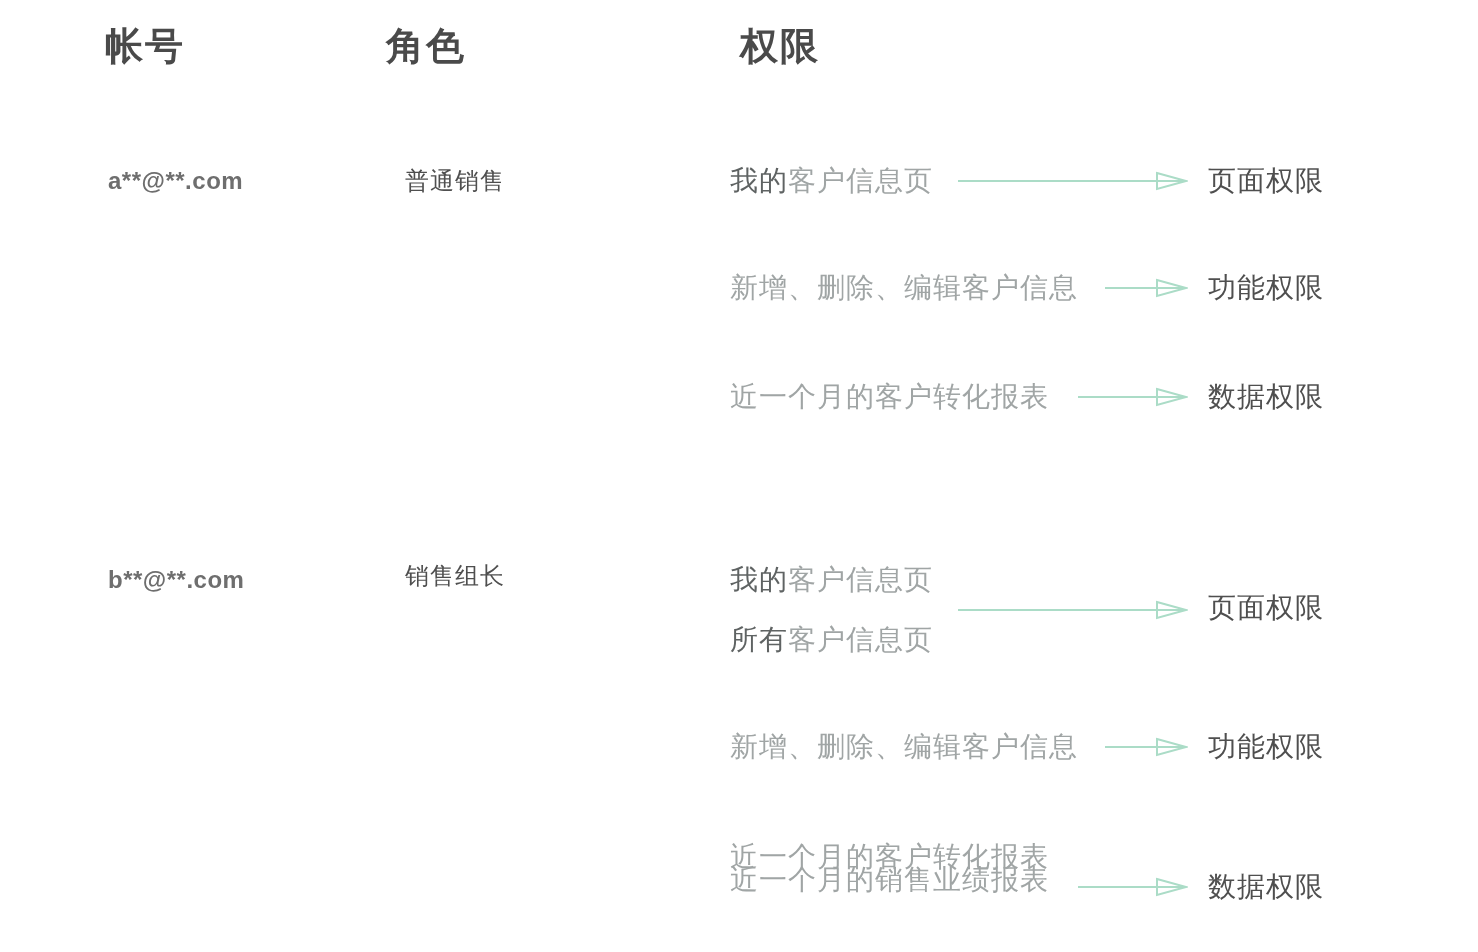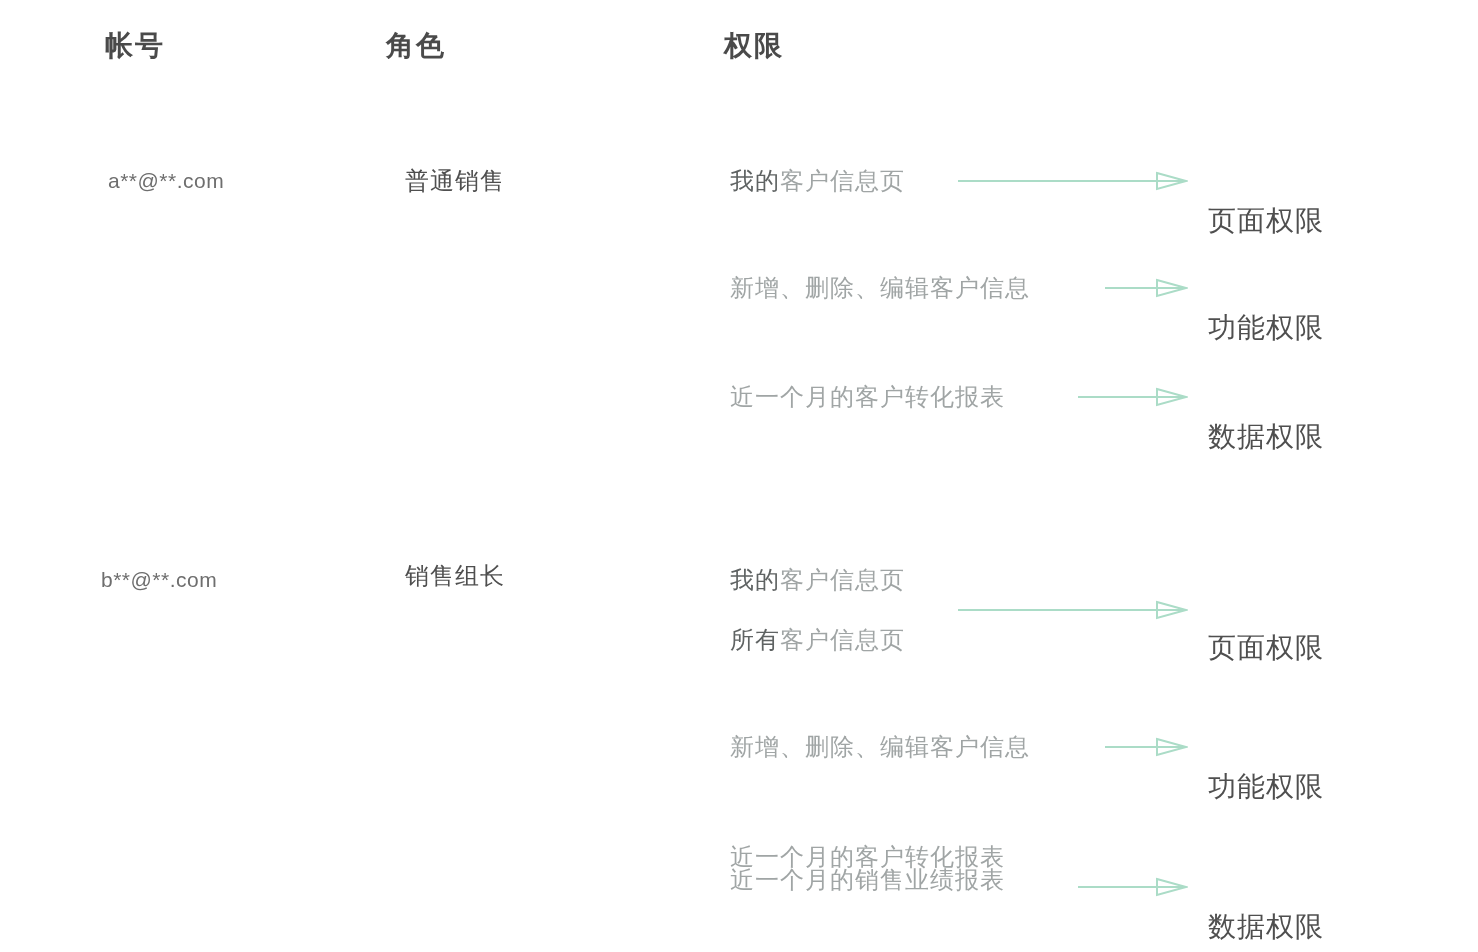--- a/index.html
+++ b/index.html
@@ -11,65 +11,64 @@
     width: 1478px;
     height: 952px;
     background: var(--c-background, #ffffff);
     overflow: hidden;
   }
 
   .hdr {
     position: absolute;
     top: 46px;
     transform: translateY(-50%);
-    font-size: 28px;
+    font-size: 38px;
     font-weight: 600;
     color: var(--c-header, #4a4a4a);
     letter-spacing: 2px;
     white-space: nowrap;
   }
 
   .cell {
     position: absolute;
     transform: translateY(-50%);
     white-space: nowrap;
   }
 
   .account {
-    font-size: 21px;
-    font-weight: 400;
+    font-size: 24px;
+    font-weight: 700;
     color: var(--c-account, #6e6e6e);
     letter-spacing: 0.5px;
   }
 
   .role {
     font-size: 24px;
     font-weight: 500;
     color: var(--c-label, #4f4f4f);
     letter-spacing: 1px;
   }
 
   .desc {
-    font-size: 24px;
+    font-size: 28px;
     font-weight: 300;
     color: var(--c-secondary, #a0a5a5);
     letter-spacing: 1px;
   }
 
   .desc .em {
     color: var(--c-emphasis, #5f6363);
     font-weight: 400;
   }
 
   .perm-label {
     font-size: 28px;
     font-weight: 500;
     color: var(--c-label, #4f4f4f);
     letter-spacing: 1px;
-    margin-top: 40px;
   }
 
   .arrow {
     position: absolute;
     transform: translateY(-50%);
     height: 22px;
     line-height: 0;
   }
 
   .arrow svg line,
@@ -79,21 +78,21 @@
     fill: none;
   }
 </style>
 </head>
 <body>
 
 <div class="canvas">
 
   <div class="hdr" style="left:105px">帐号</div>
   <div class="hdr" style="left:386px">角色</div>
-  <div class="hdr" style="left:724px">权限</div>
+  <div class="hdr" style="left:740px">权限</div>
 
   <div>
     <div class="cell account" style="left:108px; top:181px">a**@**.com</div>
     <div class="cell role" style="left:405px; top:181px">普通销售</div>
 
     <div class="cell desc" style="left:730px; top:181px"><span class="em">我的</span><span>客户信息页</span></div>
     <div class="arrow" style="left:958px; top:181px; width:230px">
       <svg width="230" height="22" viewBox="0 0 230 22">
           <line x1="0" y1="11" x2="228" y2="11"></line>
           <polygon points="199,3 228,11 199,19"></polygon>
@@ -114,21 +113,21 @@
     <div class="arrow" style="left:1078px; top:397px; width:110px">
       <svg width="110" height="22" viewBox="0 0 110 22">
           <line x1="0" y1="11" x2="108" y2="11"></line>
           <polygon points="79,3 108,11 79,19"></polygon>
         </svg>
     </div>
     <div class="cell perm-label" style="left:1208px; top:397px">数据权限</div>
   </div>
 
   <div>
-    <div class="cell account" style="left:101px; top:580px">b**@**.com</div>
+    <div class="cell account" style="left:108px; top:580px">b**@**.com</div>
     <div class="cell role" style="left:405px; top:576px">销售组长</div>
 
     <div class="cell desc" style="left:730px; top:580px"><span class="em">我的</span><span>客户信息页</span></div>
     <div class="cell desc" style="left:730px; top:640px"><span class="em">所有</span><span>客户信息页</span></div>
     <div class="arrow" style="left:958px; top:610px; width:230px">
       <svg width="230" height="22" viewBox="0 0 230 22">
           <line x1="0" y1="11" x2="228" y2="11"></line>
           <polygon points="199,3 228,11 199,19"></polygon>
         </svg>
     </div>

